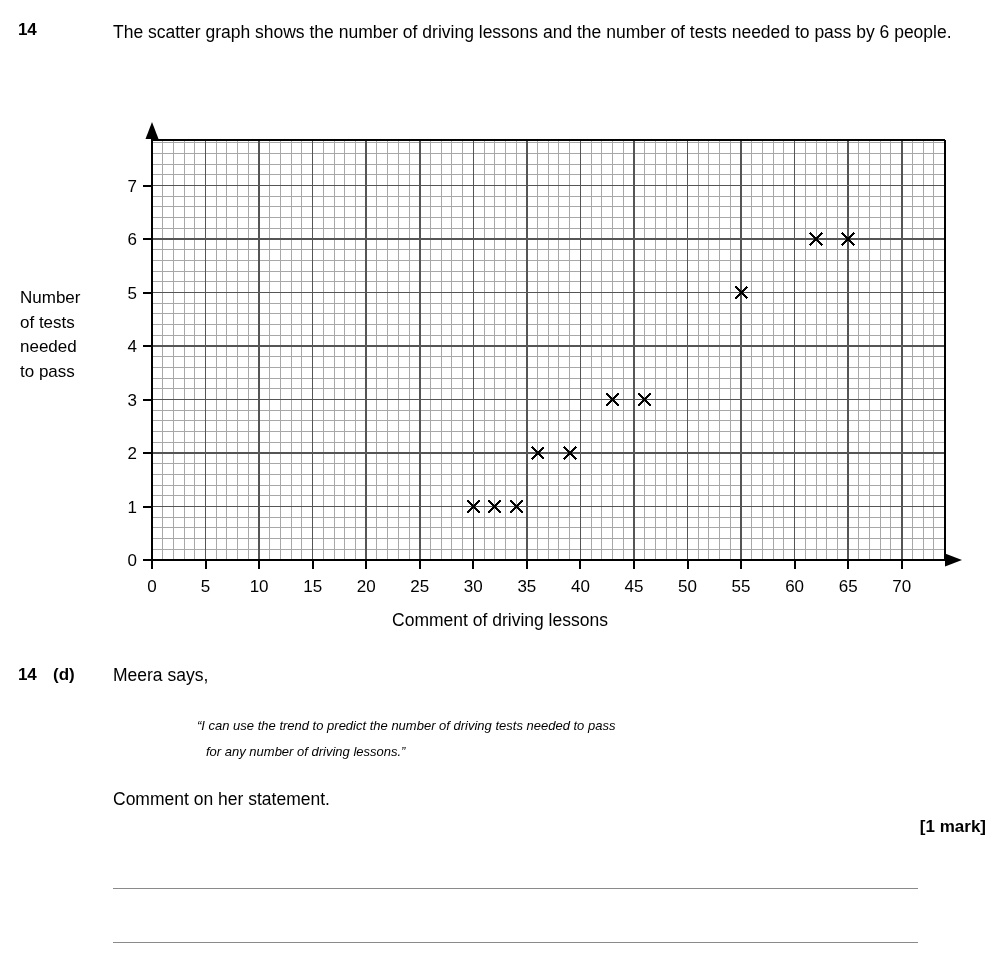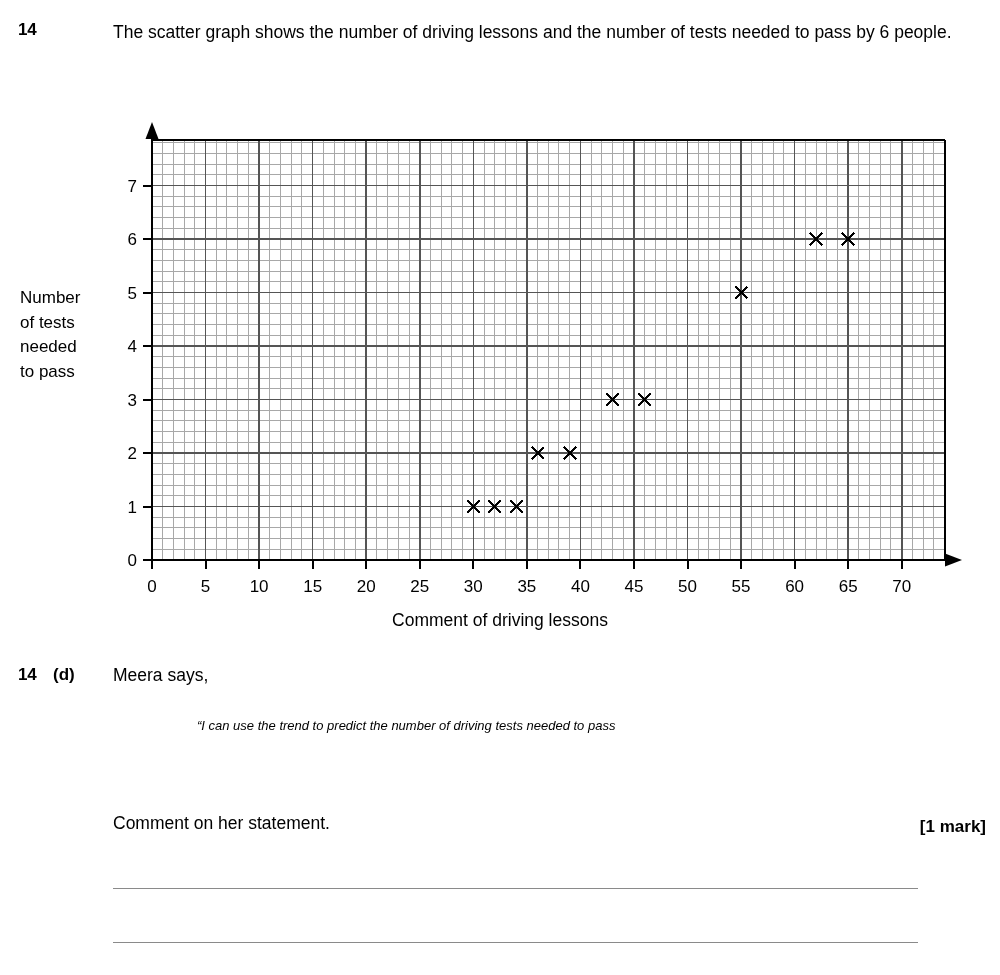--- a/index.html
+++ b/index.html
@@ -57,21 +57,20 @@
     font-size:17.5px;
   }
   #quote {
     position:absolute; left:197px; top:58px; width:770px;
     font-size:13px; line-height:26px;font-style:italic;
   }
   #quote .l2 { display:block; padding-left:9px; }
   #instruction {
     position:absolute; left:113px; top:134px;
     font-size:17.5px;
-    margin-top:24px;
   }
   #marks {
     position:absolute; right:14px; top:162px;
     font-size:17px; font-weight:bold;text-align:right;
   }
 
   
   #answer-lines {
     position:absolute; left:113px; top:888px; width:805px;
   }
@@ -350,20 +349,21 @@
 
   <div id="x-axis-title">Comment of driving lessons</div>
 </div>
 
 <div id="part-d">
   <div id="q-number-d">14</div>
   <div id="part-label-d">(d)</div>
   <div id="meera-says">Meera says,</div>
   <div id="quote">
     <span>“I can use the trend to predict the number of driving tests needed to pass</span>
+    <span class="l2">for any number of driving lessons.”</span>
   </div>
   <div id="instruction">Comment on her statement.</div>
   <div id="marks">[1 mark]</div>
 </div>
 
 <div id="answer-lines">
   <div class="answer-line"></div>
   <div class="answer-gap"></div>
   <div class="answer-line"></div>
 </div>

